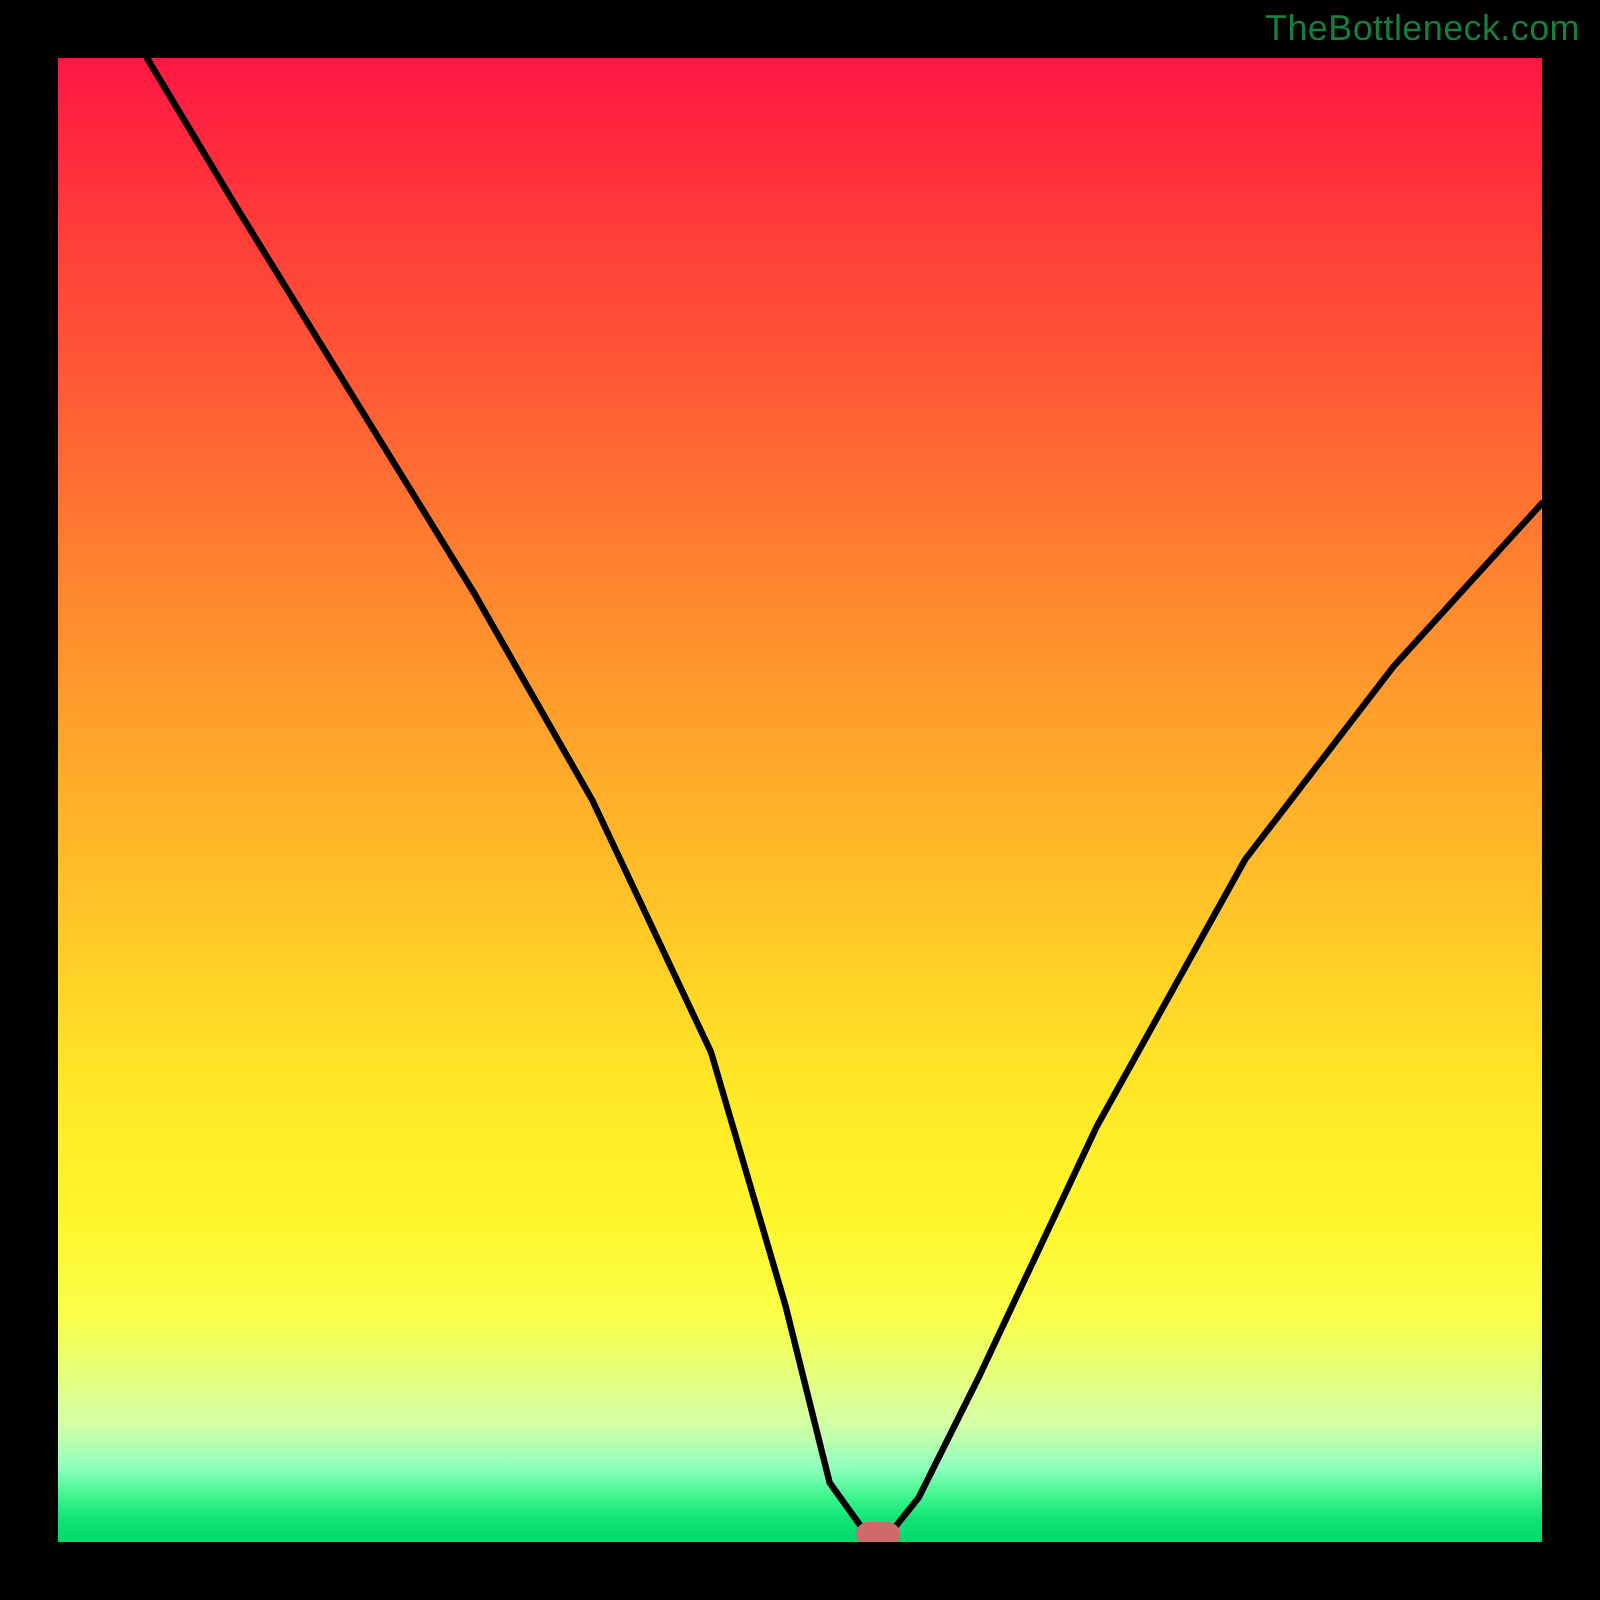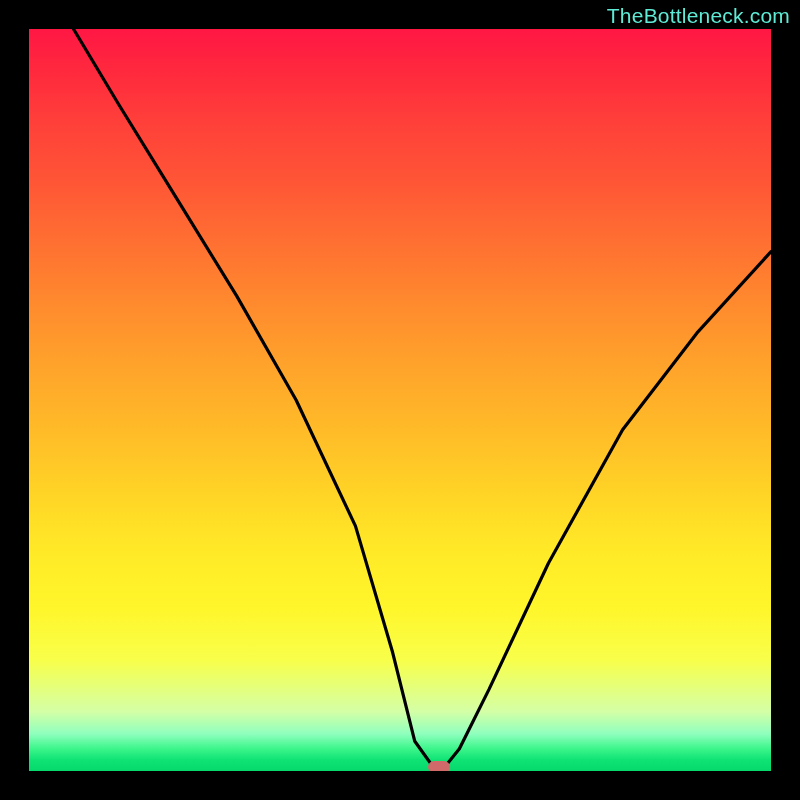--- a/index.html
+++ b/index.html
@@ -14,22 +14,22 @@
   .frame {
     position: relative;
     width: 800px;
     height: 800px;
     background: #000;
   }
   .watermark {
     position: absolute;
     top: 4px;
     right: 10px;
-    color: #5eead4;
-    font-size: 21px;
+    color: #15803d;
+    font-size: 18px;
     font-weight: 500;
     letter-spacing: 0.2px;
     z-index: 50;
   }
   .plot {
     position: absolute;
     left: 29px;
     top: 29px;
     width: 742px;
     height: 742px;

